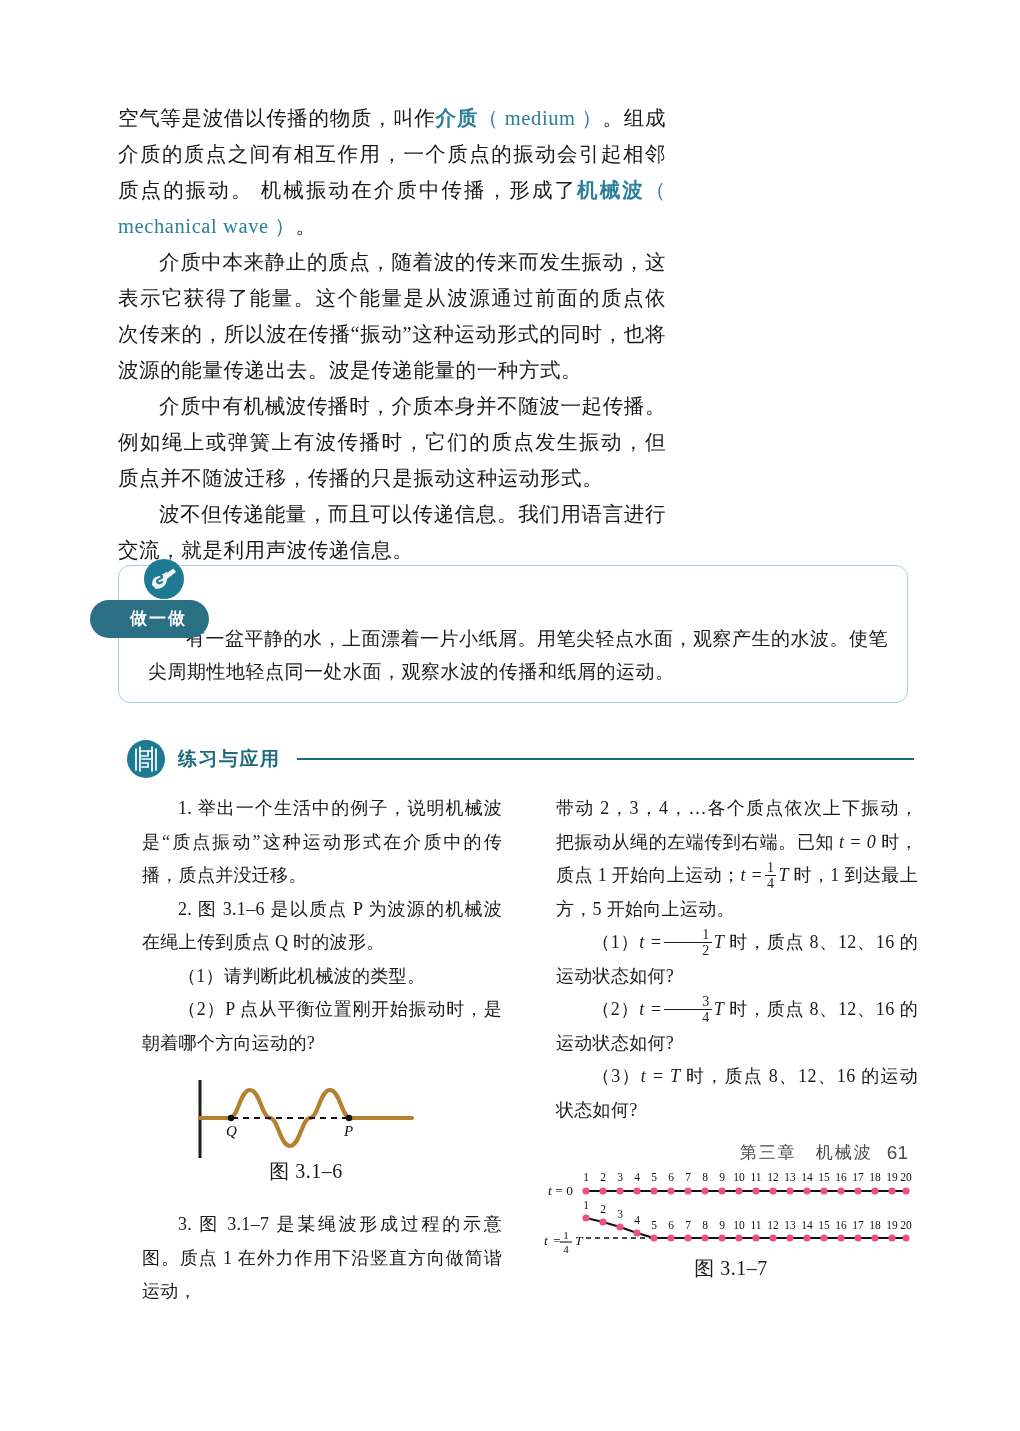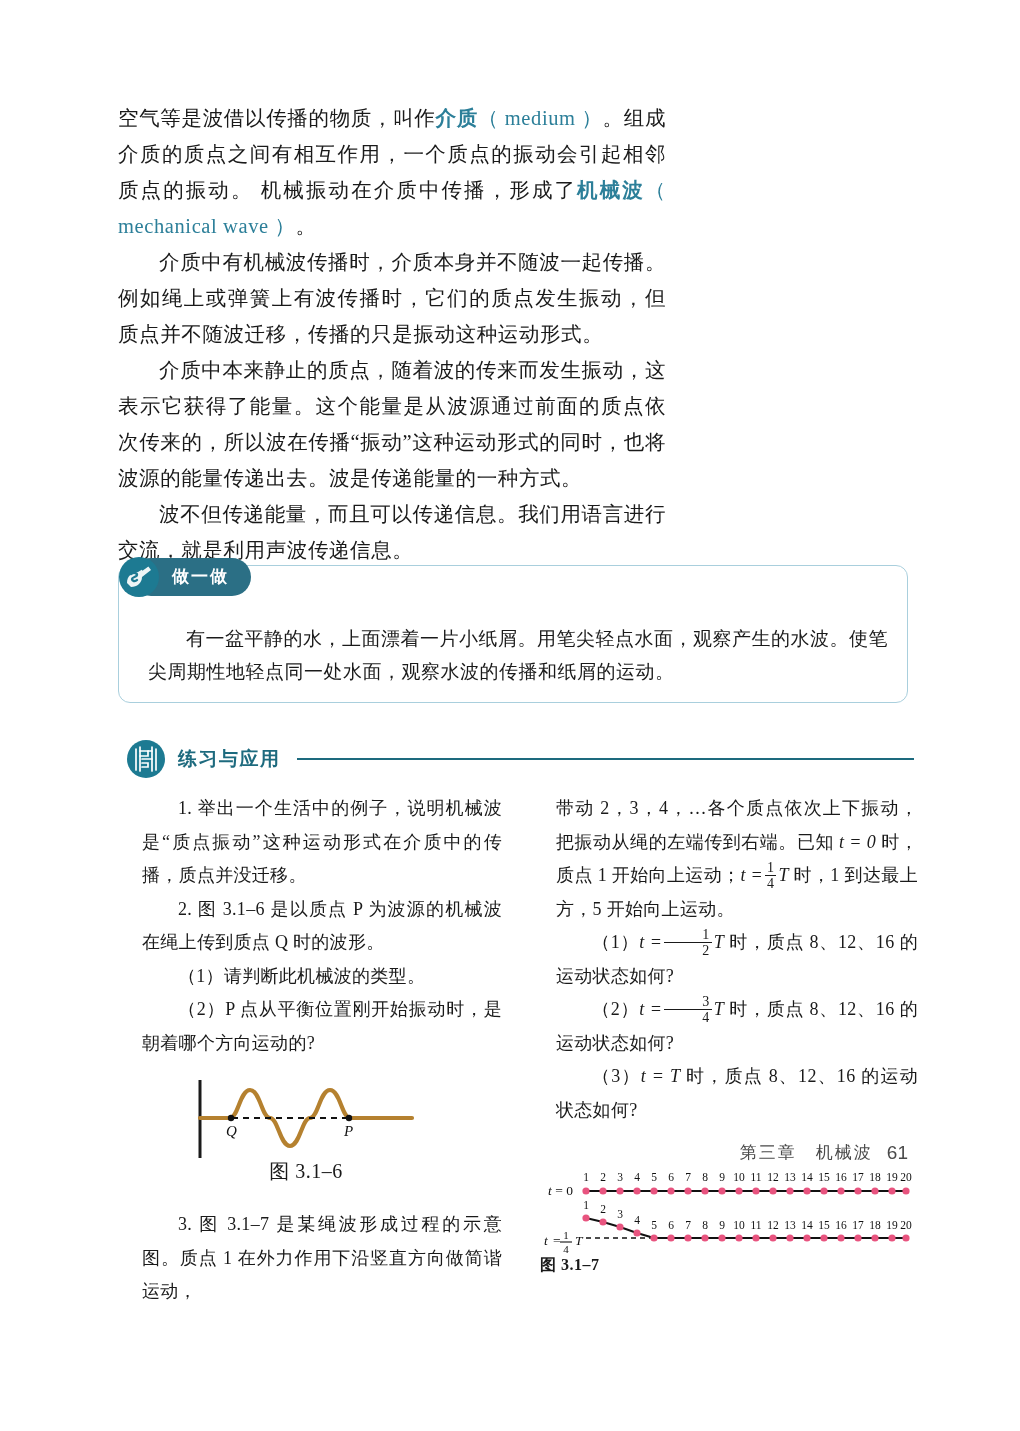--- a/index.html
+++ b/index.html
@@ -61,20 +61,21 @@
     border-radius: 12px;
     box-sizing: border-box;
   }
   .doit-header {
     position: absolute;
     left: 118px;
     top: 558px;
     height: 38px;
     display: flex;
     align-items: center;
+    flex-direction: column;
   }
   .doit-pill {
     background: #2b6f85;
     color: #ffffff;
     font-family: "Liberation Sans", sans-serif;
     font-size: 17px;
     font-weight: bold;
     letter-spacing: 2px;
     border-radius: 19px;
     padding: 6px 22px 6px 40px;
@@ -196,25 +197,24 @@
     left: 540px;
     top: 1142px;
     width: 382px;
     height: 115px;
   }
   .fig7-cap {
     position: absolute;
     left: 540px;
     top: 1255px;
     width: 382px;
-    text-align: left;
+    text-align: center;
     font-family: "Liberation Serif", serif;
-    font-size: 16px;
+    font-size: 20px;
     letter-spacing: 0.5px;
-    font-weight: bold;
   }
 
   
   .footer {
     position: absolute;
     right: 112px;
     bottom: 57px;
     font-size: 17px;
     letter-spacing: 2px;
     color: #4a4a4a;
@@ -229,22 +229,22 @@
     letter-spacing: 0;
   }
 </style>
 </head>
 <body>
 
 <div class="page">
 
   <div class="prose">
     <p><span>空气等是波借以传播的物质，叫作</span><span class="term">介质</span><span class="termlat">（ medium ）</span><span>。组成介质的质点之间有相互作用，一个质点的振动会引起相邻质点的振动。 机械振动在介质中传播，形成了</span><span class="term">机械波</span><span class="termlat">（ mechanical wave ）</span><span>。</span></p>
+    <p class="indent">介质中本来静止的质点，随着波的传来而发生振动，这表示它获得了能量。这个能量是从波源通过前面的质点依次传来的，所以波在传播“振动”这种运动形式的同时，也将波源的能量传递出去。波是传递能量的一种方式。</p>
     <p class="indent">介质中有机械波传播时，介质本身并不随波一起传播。例如绳上或弹簧上有波传播时，它们的质点发生振动，但质点并不随波迁移，传播的只是振动这种运动形式。</p>
-    <p class="indent">介质中本来静止的质点，随着波的传来而发生振动，这表示它获得了能量。这个能量是从波源通过前面的质点依次传来的，所以波在传播“振动”这种运动形式的同时，也将波源的能量传递出去。波是传递能量的一种方式。</p>
     <p class="indent">波不但传递能量，而且可以传递信息。我们用语言进行交流，就是利用声波传递信息。</p>
   </div>
 
   <div class="doit-box"></div>
 
   <div class="doit-header">
     <svg class="doit-icon" viewBox="0 0 42 42">
       <circle cx="21" cy="21" r="20" fill="#1d7a92"></circle>
       <path d="M9 27 C9 20 14 16 20 16 L30 10 L33 14 L24 21 C24 27 19 31 13 31 Z" fill="#ffffff" opacity="0.92"></path>
       <path d="M13 18 C16 16 19 17 19 19 C19 21 14 21 14 23 C14 25 17 26 19 24" stroke="#1d7a92" stroke-width="2.4" fill="none" stroke-linecap="round"></path>

